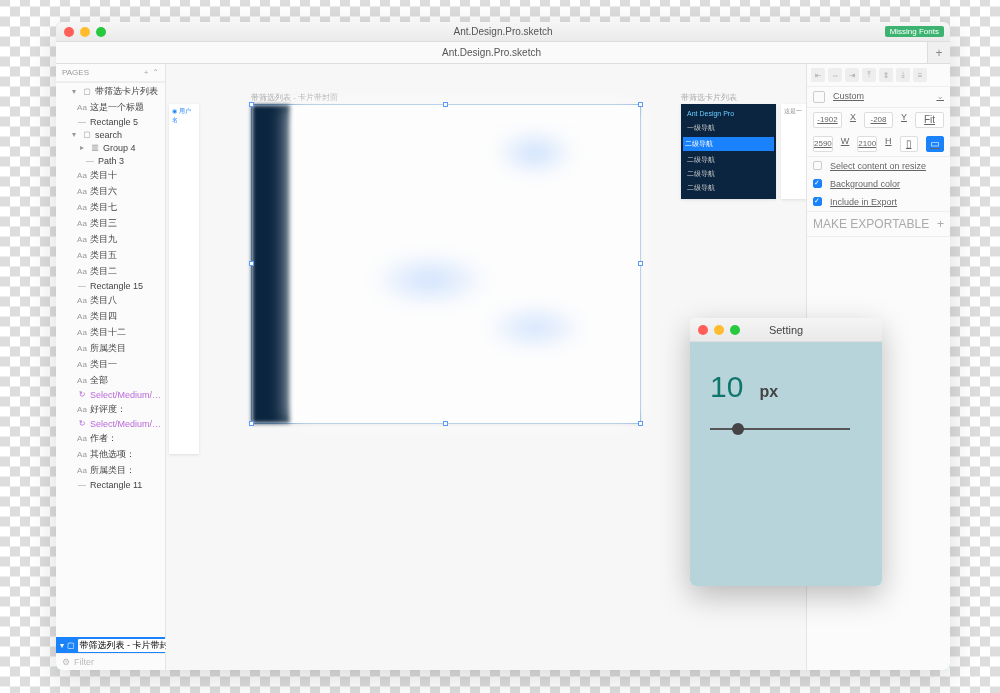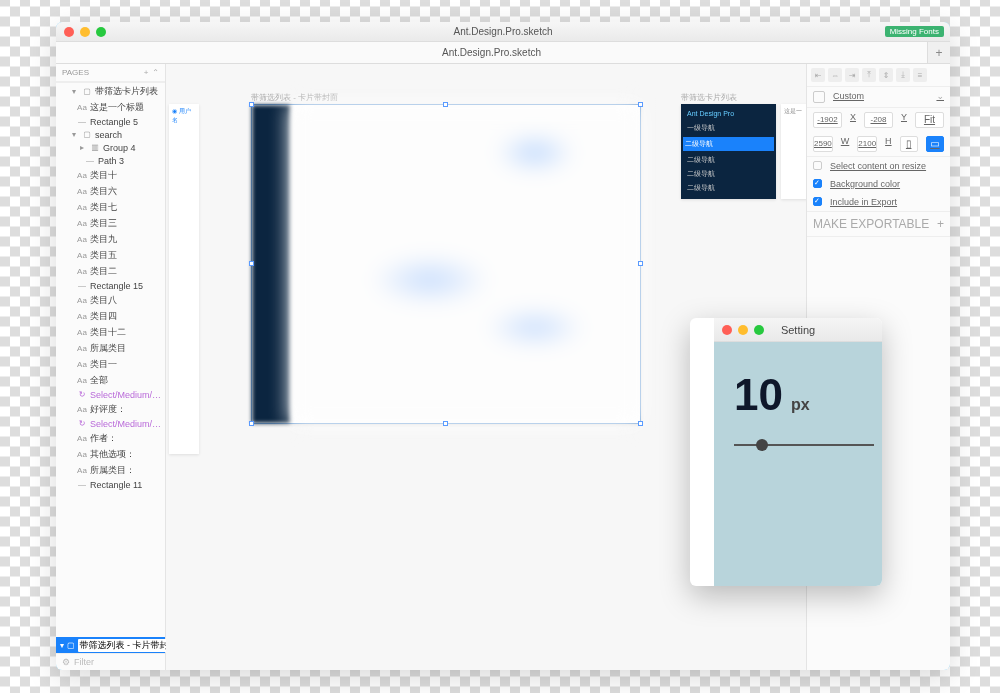--- a/index.html
+++ b/index.html
@@ -50,28 +50,28 @@
 .insp-row { display:flex; align-items:flex-start; padding: 4px 6px; gap:8px;text-decoration:underline; }
 .insp-row.bd { border-bottom: 1px solid #eee; }
 .insp-input { width: 36px; height: 16px; border:1px solid #ddd; border-radius:2px; font-size:8px; text-align:center; line-height:14px; background:#fff; }
 .insp-btn { width:36px; height:16px; border:1px solid #ddd; border-radius:2px; font-size:10px; text-align:center; line-height:14px; background:#fff; }
 .insp-btn.blue { background:#1a82fb; color:#fff; border-color:#1a82fb; }
 .chk { width:9px; height:9px; border:1px solid #ccc; border-radius:2px; display:inline-block; }
 .chk.on { background:#1a82fb; border-color:#1a82fb; position:relative; }
 .chk.on::after { content:"✓"; color:#fff; font-size:7px; position:absolute; left:0; top:-1px; }
 .section-hdr { display:flex; justify-content:space-between; padding:5px 6px; font-size:12px; color:#aaa; border-bottom:1px solid #eee; }
 
-.setting-win { position:absolute; left: 690px; top: 318px; width: 192px; height: 268px; background:#fff; border-radius:6px; box-shadow:0 10px 30px rgba(0,0,0,.25); overflow:hidden;padding-left:24px; }
+.setting-win { position:absolute; left: 690px; top: 318px; width: 192px; height: 268px; background:#fff; border-radius:6px; box-shadow:0 10px 30px rgba(0,0,0,.25); overflow:hidden; }
 .setting-title { height:24px; background:linear-gradient(#f5f5f5,#e9e9e9); display:flex; align-items:center; position:relative; border-bottom:1px solid #ddd; }
 .setting-title .traffic { margin-left:8px; }
 .setting-title .t { position:absolute; left:0; right:0; text-align:center; font-size:11px; color:#444; }
 .setting-body { background:#b8d4db; height:calc(100% - 24px); padding: 28px 20px; }
 .setting-body .lbl { font-size:15px; color:#4a4a4a; margin-bottom:18px; }
-.setting-body .val { font-size:44px; font-weight:700; color:#0f172a; }
-.setting-body .unit { font-size:16px; font-weight:600; color:#444; margin-left:8px; }
+.setting-body .val { font-size:30px; font-weight:400; color:#0f766e; }
+.setting-body .unit { font-size:16px; font-weight:600; color:#444; margin-left:16px; }
 .slider { margin-top:24px; height:2px; background:#555; position:relative; width: 140px; }
 .slider .thumb { position:absolute; left: 22px; top:-5px; width:12px; height:12px; border-radius:50%; background:#444; }
 </style>
 </head>
 <body>
 
 <div class="window">
   <div class="titlebar">
     <div class="traffic">
       <div class="dot r"></div>

